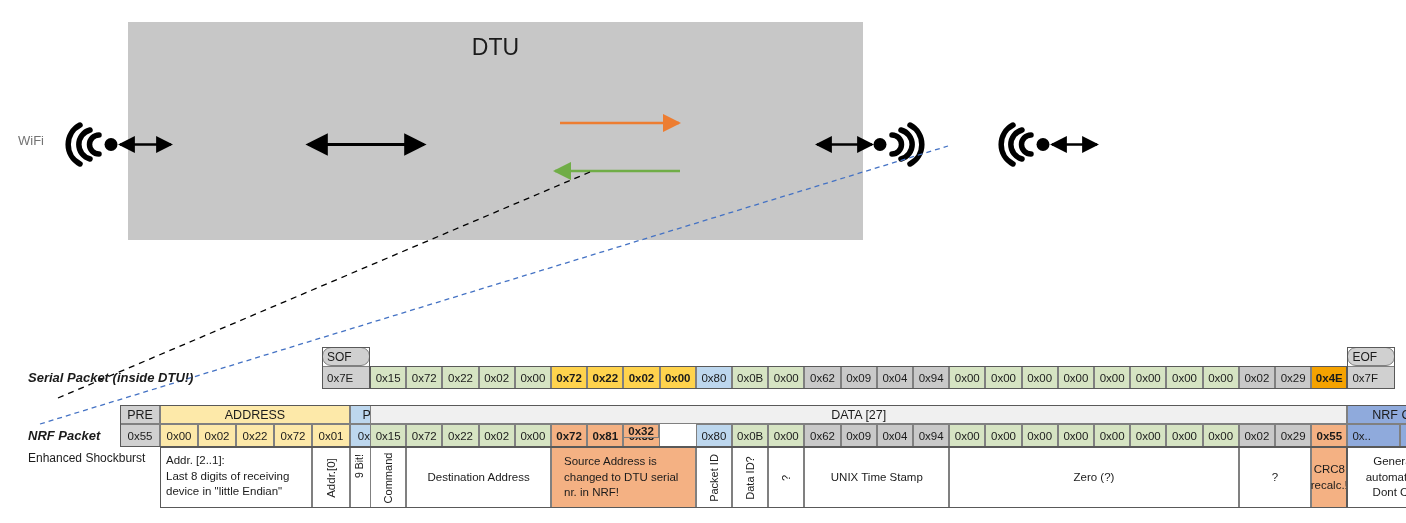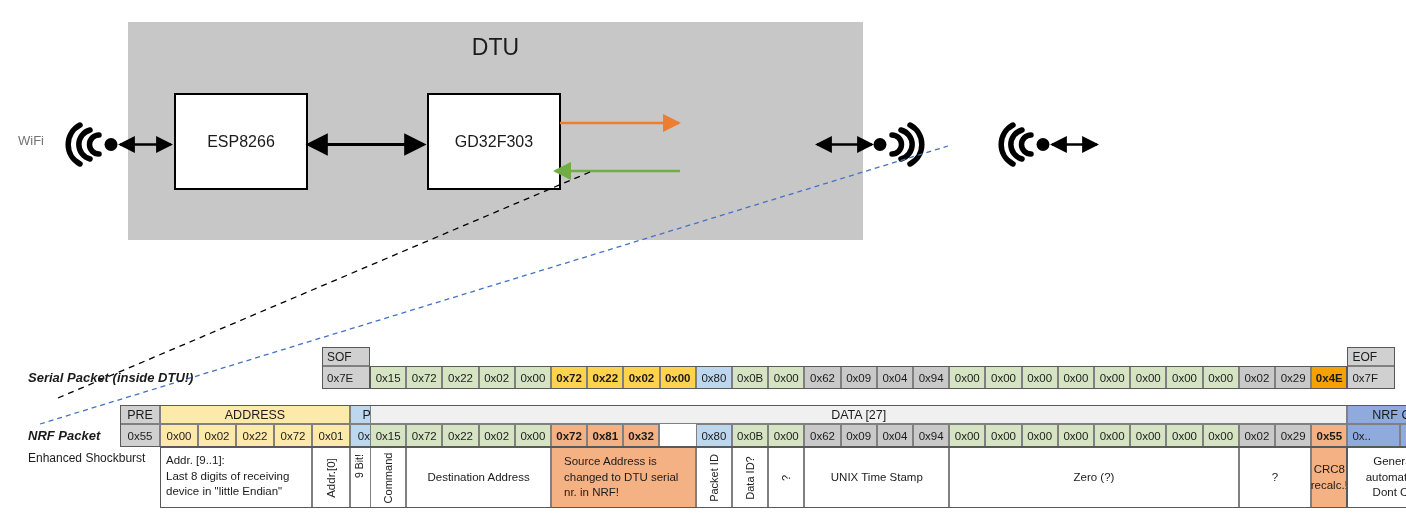--- a/index.html
+++ b/index.html
@@ -37,21 +37,21 @@
     position:absolute;font-size:12px;color:#1b1b1b;white-space:nowrap;
   }
 
   .cell{
     position:absolute;box-sizing:border-box;
     border:1px solid #808080;
     display:flex;align-items:center;justify-content:center;
     font-size:11.5px;color:#1b1b1b;
     overflow:hidden;white-space:nowrap;
   }
-  .cell.hdr{font-size:12px;}
+  .cell.hdr{font-size:12px;border-radius:9px;}
   .cell.bold{font-weight:bold;}
   .cell.left{justify-content:flex-start;padding-left:4px;}
 
   .vert{
     position:absolute;box-sizing:border-box;border:1px solid #808080;
     overflow:hidden;
   }
   .vert span{
     position:absolute;left:50%;top:50%;
     transform:translate(-50%,-50%) rotate(-90deg);
@@ -74,26 +74,20 @@
 </head>
 <body>
 
 <div id="top-diagram">
 
   <div class="enclosure" style="left:128px;top:22px;width:735px;height:218px;">
     <div class="enclosure-title">DTU</div>
   </div>
 
 
-  <div class="chip" style="left:174px;top:93px;width:130px;height:93px;">
-    <span>ESP8266</span>
-  </div>
-  <div class="chip" style="left:427px;top:93px;width:130px;height:93px;">
-    <span>GD32F303</span>
-  </div>
 
   <div class="wifi-label" style="left:18px;top:133px;">WiFi</div>
 </div>
 
 <svg class="overlay" viewBox="0 0 1406 523">
   <defs>
     <marker id="ah-black" markerWidth="7" markerHeight="7" refX="6.2" refY="3.5" orient="auto">
       <path d="M0,0 L7,3.5 L0,7 z" fill="#000000"></path>
     </marker>
     <marker id="ah-black-s" markerWidth="7" markerHeight="7" refX="0.8" refY="3.5" orient="auto">
@@ -188,21 +182,21 @@
     <div class="cell" style="left:312px;top:424px;width:38px;height:23px;background:#fde9a9;">0x01</div>
     <div class="cell" style="left:350px;top:424px;width:50px;height:23px;background:#bdd7ee;">0x0DA</div>
     <div class="cell" style="left:370px;top:424px;width:36.2px;height:23px;background:#d6e4c3;">0x15</div>
     <div class="cell" style="left:406.2px;top:424px;width:36.2px;height:23px;background:#d6e4c3;">0x72</div>
     <div class="cell" style="left:442.4px;top:424px;width:36.2px;height:23px;background:#d6e4c3;">0x22</div>
     <div class="cell" style="left:478.6px;top:424px;width:36.2px;height:23px;background:#d6e4c3;">0x02</div>
     <div class="cell" style="left:514.8px;top:424px;width:36.2px;height:23px;background:#d6e4c3;">0x00</div>
     <div class="cell bold" style="left:551px;top:424px;width:36.2px;height:23px;background:#f4b183;">0x72</div>
     <div class="cell bold" style="left:587.2px;top:424px;width:36.2px;height:23px;background:#f4b183;">0x81</div>
     <div class="cell bold" style="left:623.4000000000001px;top:424px;width:36.2px;height:23px;background:#f4b183;">0x88</div>
-    <div class="cell bold" style="left:623px;top:424px;width:36.2px;height:23px;background:#f4b183;">0x32</div>
+    <div class="cell bold" style="left:623px;top:424px;width:36.2px;height:14px;background:#f4b183;">0x32</div>
     <div class="cell" style="left:695.8px;top:424px;width:36.2px;height:23px;background:#bdd7ee;">0x80</div>
     <div class="cell" style="left:732px;top:424px;width:36.2px;height:23px;background:#d6e4c3;">0x0B</div>
     <div class="cell" style="left:768.2px;top:424px;width:36.2px;height:23px;background:#d6e4c3;">0x00</div>
     <div class="cell" style="left:804.4000000000001px;top:424px;width:36.2px;height:23px;background:#c9c9c9;">0x62</div>
     <div class="cell" style="left:840.6px;top:424px;width:36.2px;height:23px;background:#c9c9c9;">0x09</div>
     <div class="cell" style="left:876.8000000000001px;top:424px;width:36.2px;height:23px;background:#c9c9c9;">0x04</div>
     <div class="cell" style="left:913px;top:424px;width:36.2px;height:23px;background:#c9c9c9;">0x94</div>
     <div class="cell" style="left:949.2px;top:424px;width:36.2px;height:23px;background:#d6e4c3;">0x00</div>
     <div class="cell" style="left:985.4000000000001px;top:424px;width:36.2px;height:23px;background:#d6e4c3;">0x00</div>
     <div class="cell" style="left:1021.6px;top:424px;width:36.2px;height:23px;background:#d6e4c3;">0x00</div>
@@ -210,21 +204,21 @@
     <div class="cell" style="left:1094px;top:424px;width:36.2px;height:23px;background:#d6e4c3;">0x00</div>
     <div class="cell" style="left:1130.2px;top:424px;width:36.2px;height:23px;background:#d6e4c3;">0x00</div>
     <div class="cell" style="left:1166.4px;top:424px;width:36.2px;height:23px;background:#d6e4c3;">0x00</div>
     <div class="cell" style="left:1202.6px;top:424px;width:36.2px;height:23px;background:#d6e4c3;">0x00</div>
     <div class="cell" style="left:1238.8000000000002px;top:424px;width:36.2px;height:23px;background:#c9c9c9;">0x02</div>
     <div class="cell" style="left:1275px;top:424px;width:36.2px;height:23px;background:#c9c9c9;">0x29</div>
     <div class="cell bold" style="left:1311.2px;top:424px;width:36.2px;height:23px;background:#f4b183;">0x55</div>
     <div class="cell left" style="left:1347.4px;top:424px;width:53px;height:23px;background:#8faadc;">0x..</div>
     <div class="cell left" style="left:1400.4px;top:424px;width:53px;height:23px;background:#8faadc;">0x..</div>
     <div class="note top" style="left: 160px; top: 447px; width: 152px; height: 61px; background: rgb(255, 255, 255); display: block; padding-top: 5px;">
-      <div>Addr. [9..1]:</div>
+      <div>Addr. [2..1]:</div>
       <div>Last 8 digits of receiving</div>
       <div>device in "little Endian"</div>
     </div>
     <div class="vert" style="left:312px;top:447px;width:38px;height:61px;background:#ffffff;">
       <span>Addr.[0]</span>
     </div>
     <div class="vert" style="left:350px;top:447px;width:50px;height:61px;background:#ffffff;">
       <span style="left: 8px; transform: translate(0px, -50%) rotate(-90deg); transform-origin: left center; top: 50%; font-size: 10.5px;">9 Bit!</span>
       <span style="left: 25px; transform: translate(0px, -50%) rotate(-90deg); transform-origin: left center; top: 50%; font-size: 10.5px;">Inc. Packet</span>
       <span style="left: 41px; transform: translate(0px, -50%) rotate(-90deg); transform-origin: left center; top: 50%; font-size: 10.5px;">Length</span>

